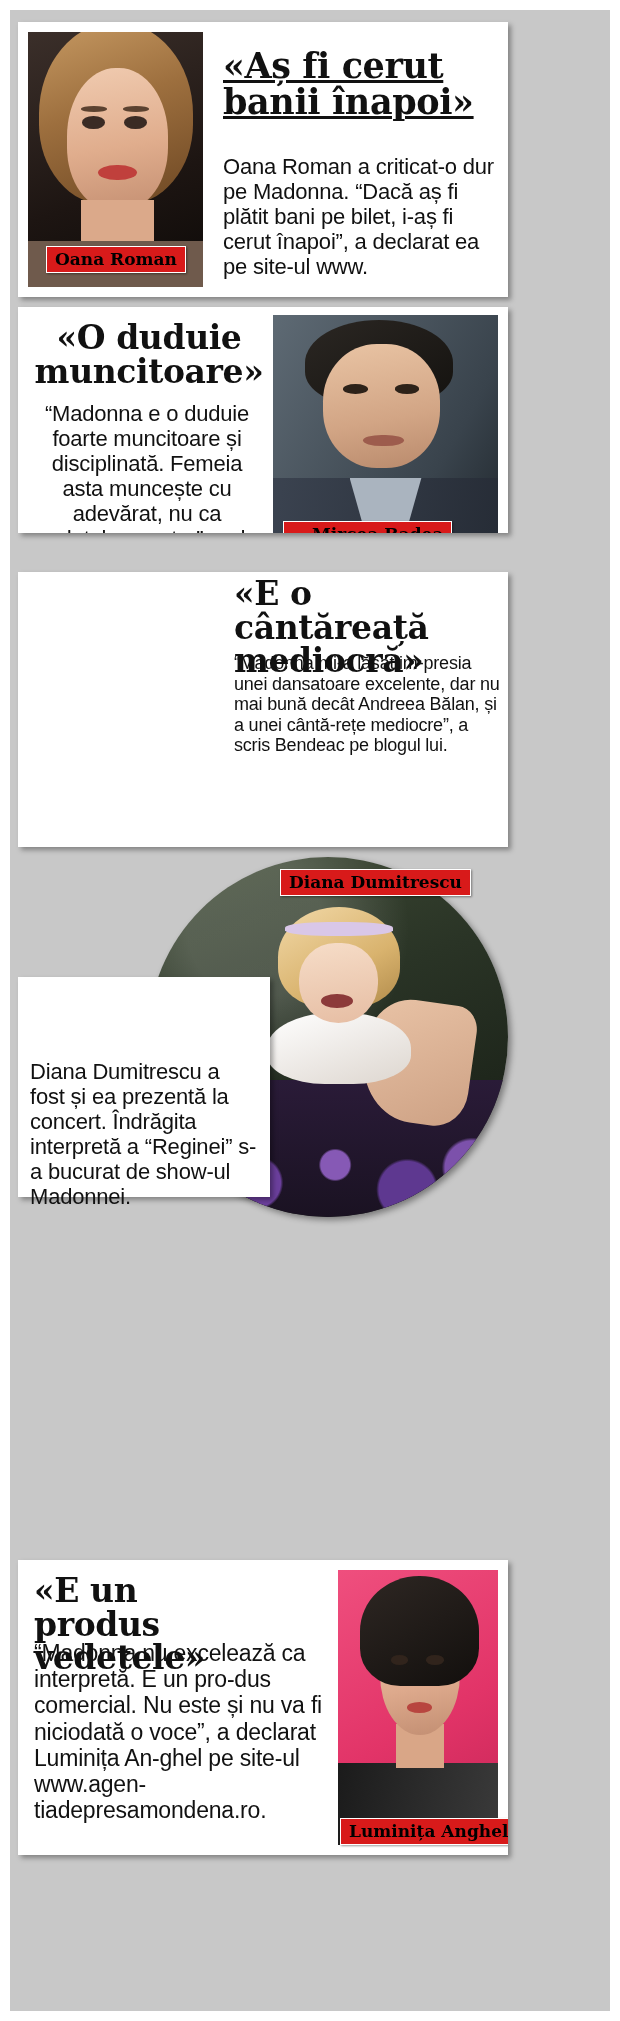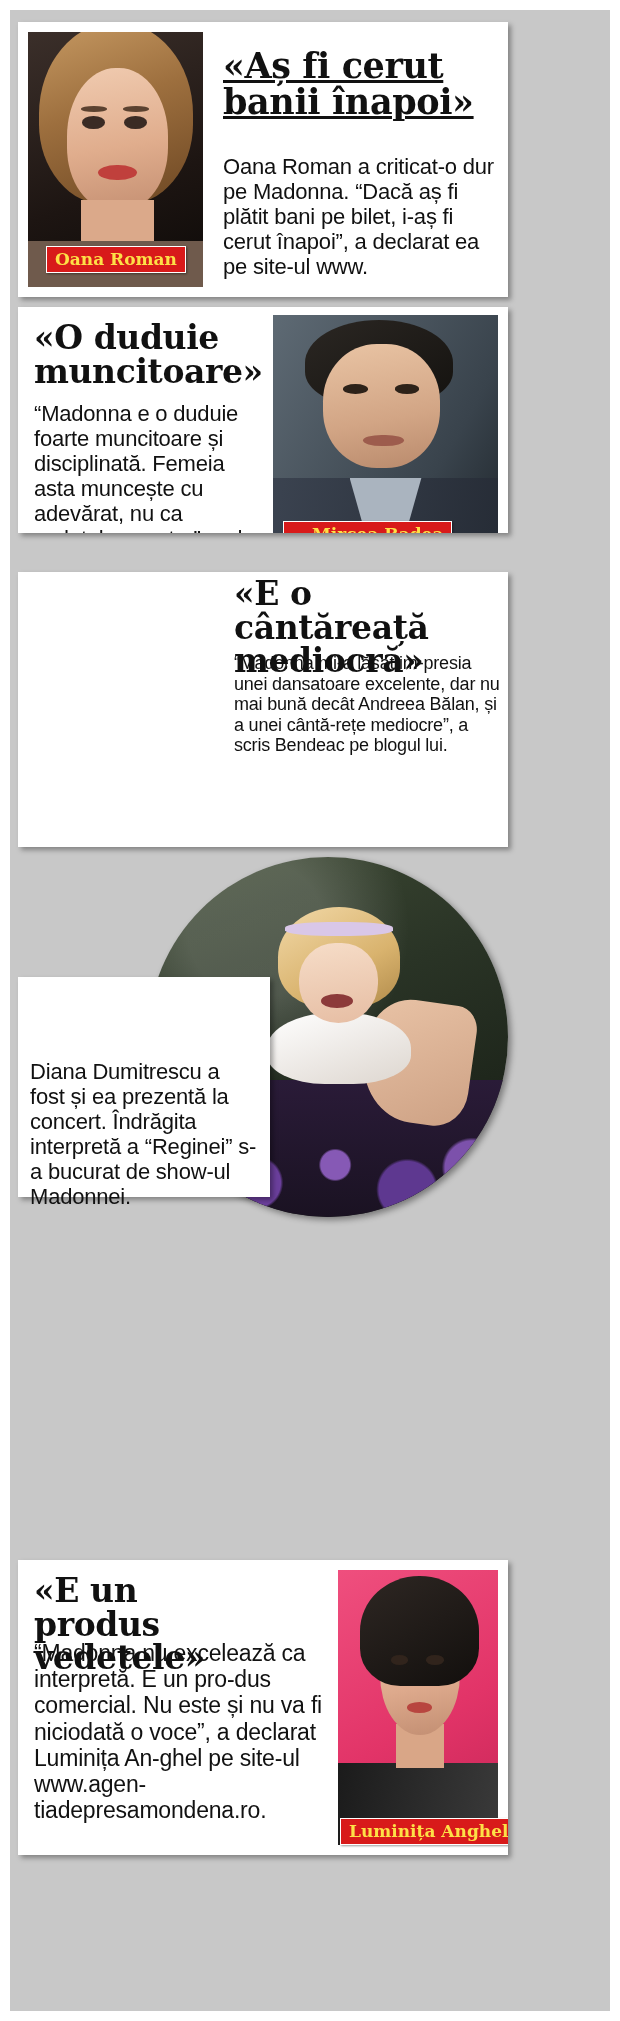--- a/index.html
+++ b/index.html
@@ -47,21 +47,21 @@
   .body-text {
     font-family: "Liberation Sans", sans-serif;
     color: #111111;
     line-height: 1.14;
     letter-spacing: -0.2px;
   }
   
   .caption {
     position: absolute;
     background: #d81a1a;
-    color: #fde047;
+    color: #000000;
     font-family: "DejaVu Serif", serif;
     font-weight: bold;
     font-size: 17px;
     padding: 2px 8px 3px 8px;
     white-space: nowrap;
     border: 1px solid #ffffff;
     box-shadow: 1px 1px 2px rgba(0,0,0,0.4);
   }
   .photo {
     position: absolute;
@@ -109,21 +109,21 @@
   .oana-neck {
     position:absolute; left:30%; top:66%; width:42%; height:22%;
     background:#dba98a;
   }
   .oana-top {
     position:absolute; left:0; top:82%; width:100%; height:18%;
     background:#6f5a4c;
   }
 
   
-  #card2 { left: 18px; top: 307px; width: 490px; height: 226px; }
+  #card2 { left: 18px; top: 307px; width: 490px; height: 226px; text-align: center; }
   #photo2 { left: 255px; top: 8px; width: 225px; height: 239px; }
   .badea-bg { background: linear-gradient(120deg,#5e6a74 0%, #39434c 70%, #20272d 100%); }
   .badea-hair {
     position:absolute; left:14%; top:2%; width:66%; height:36%;
     border-radius:50% 50% 40% 40%;
     background: linear-gradient(150deg,#2b2723 0%, #14120f 100%);
   }
   .badea-face {
     position:absolute; left:22%; top:12%; width:52%; height:52%;
     border-radius:46% 46% 46% 46%;
@@ -333,20 +333,21 @@
       <div class="inner">
         <div class="diana-crowd"></div>
         <div class="diana-arm"></div>
         <div class="diana-scarf"></div>
         <div class="diana-hair"></div>
         <div class="diana-band"></div>
         <div class="diana-face"></div>
         <div class="diana-mouth"></div>
       </div>
     </div>
+    <div class="caption" id="caption4">Diana Dumitrescu</div>
     <div id="textbox4">
       <div class="body-text" style="position:absolute; left:12px; top:82px; width:228px; font-size:22px;">Diana Dumitrescu a fost și ea prezentă la concert. Îndrăgita interpretă a “Reginei” s-a bucurat de show-ul Madonnei.</div>
     </div>
   </div>
 
   <div class="card" id="card5">
     <div class="headline" style="position:absolute; left:16px; top:14px; width:240px; font-size:33px;">«E un produs vedetele»</div>
     <div class="body-text" style="position:absolute; left:16px; top:80px; width:292px; font-size:23px;">“Madonna nu excelează ca interpretă. E un pro-dus comercial. Nu este și nu va fi niciodată o voce”, a declarat Luminița An-ghel pe site-ul www.agen-tiadepresamondena.ro.</div>
     <div class="photo anghel-bg" id="photo5">
       <div class="inner">

